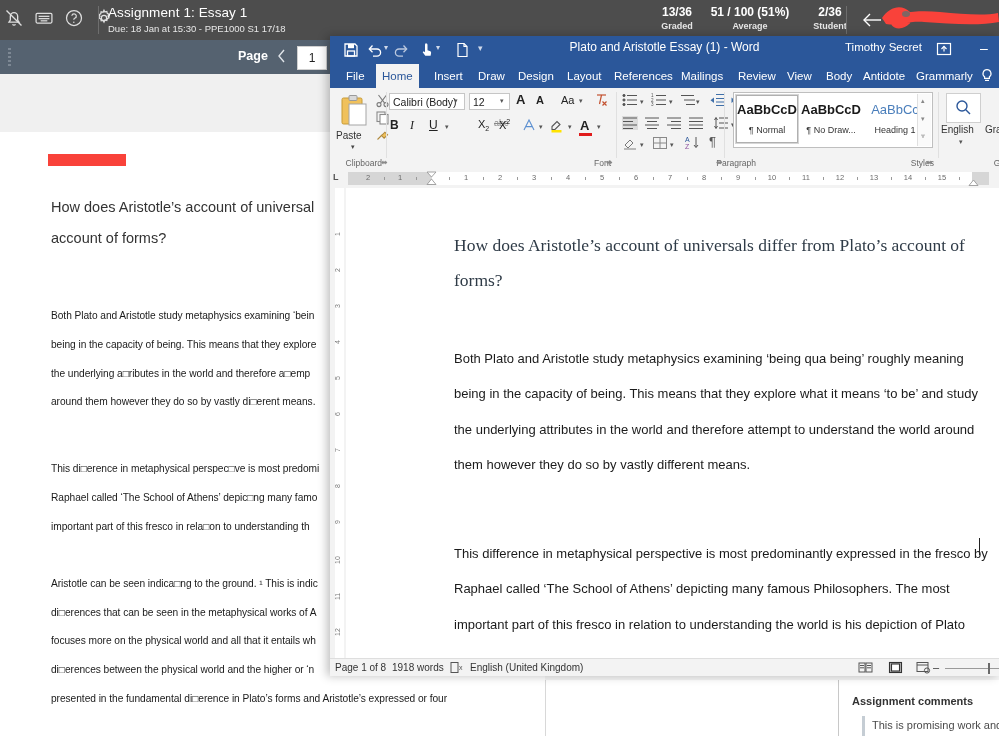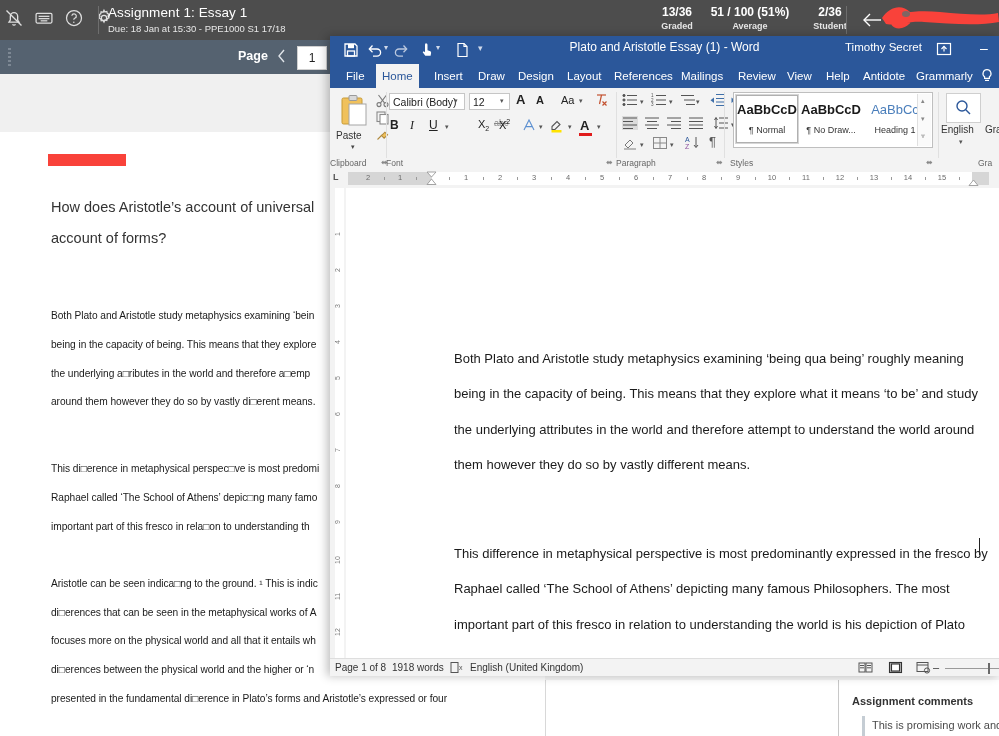--- a/index.html
+++ b/index.html
@@ -61,21 +61,21 @@
   
   #word-tabs{position:absolute;left:0;top:28px;width:669px;height:24px;background:#2b579a;}
   .wtab{position:absolute;top:0;height:24px;line-height:24px;font-size:11.5px;color:#fff;
         padding:0 6px;white-space:nowrap;cursor:default;}
   .wtab.active{background:#f3f3f3;color:#2b579a;}
   #tab-lamp{position:absolute;left:650px;top:4px;width:14px;height:16px;}
 
   
   #ribbon{position:absolute;left:0;top:52px;width:669px;height:81px;background:#f3f3f3;
      border-bottom:1px solid #d4d4d4;}
-  .grp-label{position:absolute;bottom:1px;font-size:8.5px;color:#666;text-align:left;}
+  .grp-label{position:absolute;bottom:1px;font-size:8.5px;color:#666;text-align:right;}
   .grp-sep{position:absolute;top:4px;width:1px;height:66px;background:#e0e0e0;}
   .grp-launch{position:absolute;bottom:2px;font-size:8px;color:#888;}
 
   #paste-ico{position:absolute;left:10px;top:6px;width:30px;height:34px;}
   #paste-lab{position:absolute;left:6px;top:42px;font-size:10px;color:#333;}
   #paste-arrow{position:absolute;left:21px;top:55px;font-size:7px;color:#444;}
   .clip-mini{position:absolute;width:15px;height:15px;}
 
   #font-name{position:absolute;left:59px;top:5px;width:76px;height:17px;background:#fff;
      border:1px solid #c6c6c6;font-size:10.5px;color:#222;line-height:17px;padding-left:3px;
@@ -262,21 +262,21 @@
     <div class="wtab" style="left:10px;">File</div>
     <div class="wtab active" style="left:46px;">Home</div>
     <div class="wtab" style="left:98px;">Insert</div>
     <div class="wtab" style="left:142px;">Draw</div>
     <div class="wtab" style="left:182px;">Design</div>
     <div class="wtab" style="left:231px;">Layout</div>
     <div class="wtab" style="left:278px;">References</div>
     <div class="wtab" style="left:345px;">Mailings</div>
     <div class="wtab" style="left:402px;">Review</div>
     <div class="wtab" style="left:451px;">View</div>
-    <div class="wtab" style="left:490px;">Help</div>
+    <div class="wtab" style="left:490px;">Body</div>
     <div class="wtab" style="left:527px;">Antidote</div>
     <div class="wtab" style="left:580px;">Grammarly</div>
     <svg id="tab-lamp" viewBox="0 0 14 16" fill="none" stroke="#fff" stroke-width="1.2">
       <path d="M7 1.6a4 4 0 0 1 2.4 7.2v1.6H4.6V8.8A4 4 0 0 1 7 1.6z"></path>
         <line x1="5" y1="12.4" x2="9" y2="12.4"></line>
     </svg>
   </div>
 
   <div id="ribbon">
 
@@ -535,20 +535,21 @@
       <div class="vrul-num" style="top:228px;">6</div>
       <div class="vrul-num" style="top:264px;">7</div>
       <div class="vrul-num" style="top:300px;">8</div>
       <div class="vrul-num" style="top:336px;">9</div>
       <div class="vrul-num" style="top:376px;">10</div>
       <div class="vrul-num" style="top:412px;">11</div>
       <div class="vrul-num" style="top:448px;">12</div>
     </div>
 
     <div id="page-white">
+      <div id="doc-head">How does Aristotle’s account of universals differ from Plato’s account of forms?</div>
       <div class="doc-p" style="top:153px;">Both Plato and Aristotle study metaphysics examining ‘being qua being’ roughly meaning being in the capacity of being. This means that they explore what it means ‘to be’ and study the underlying attributes in the world and therefore attempt to understand the world around them however they do so by vastly different means.</div>
       <div class="doc-p" style="top:348px;">This difference in metaphysical perspective is most predominantly expressed in the fresco by Raphael called ‘The School of Athens’ depicting many famous Philosophers. The most important part of this fresco in relation to understanding the world is his depiction of Plato</div>
       <div id="caret"></div>
     </div>
 
   </div>
 
   <div id="wstatus">
     <div class="st" style="left:5px;">Page 1 of 8</div>
     <div class="st" style="left:62px;">1918 words</div>

